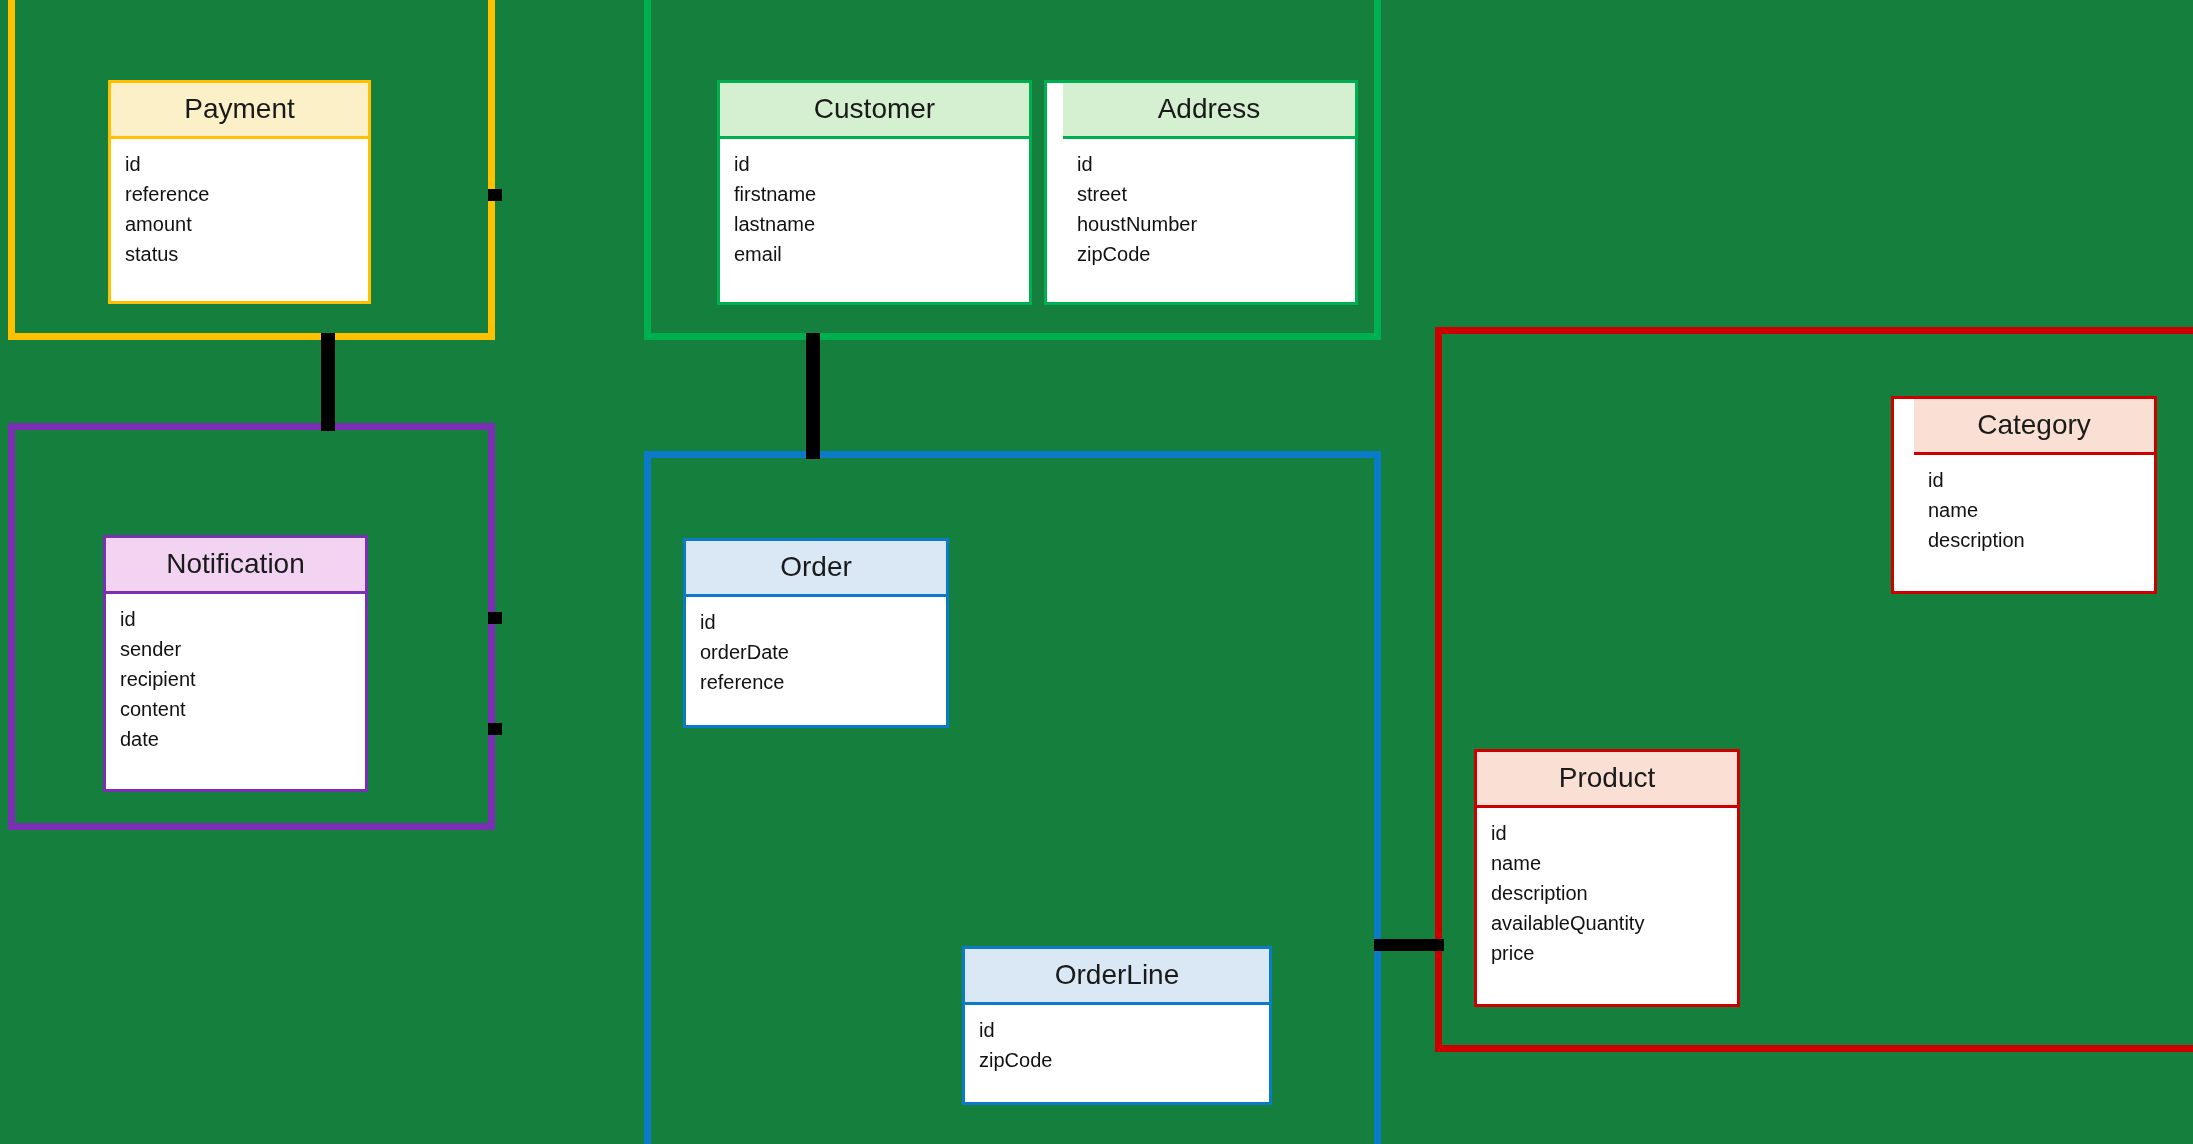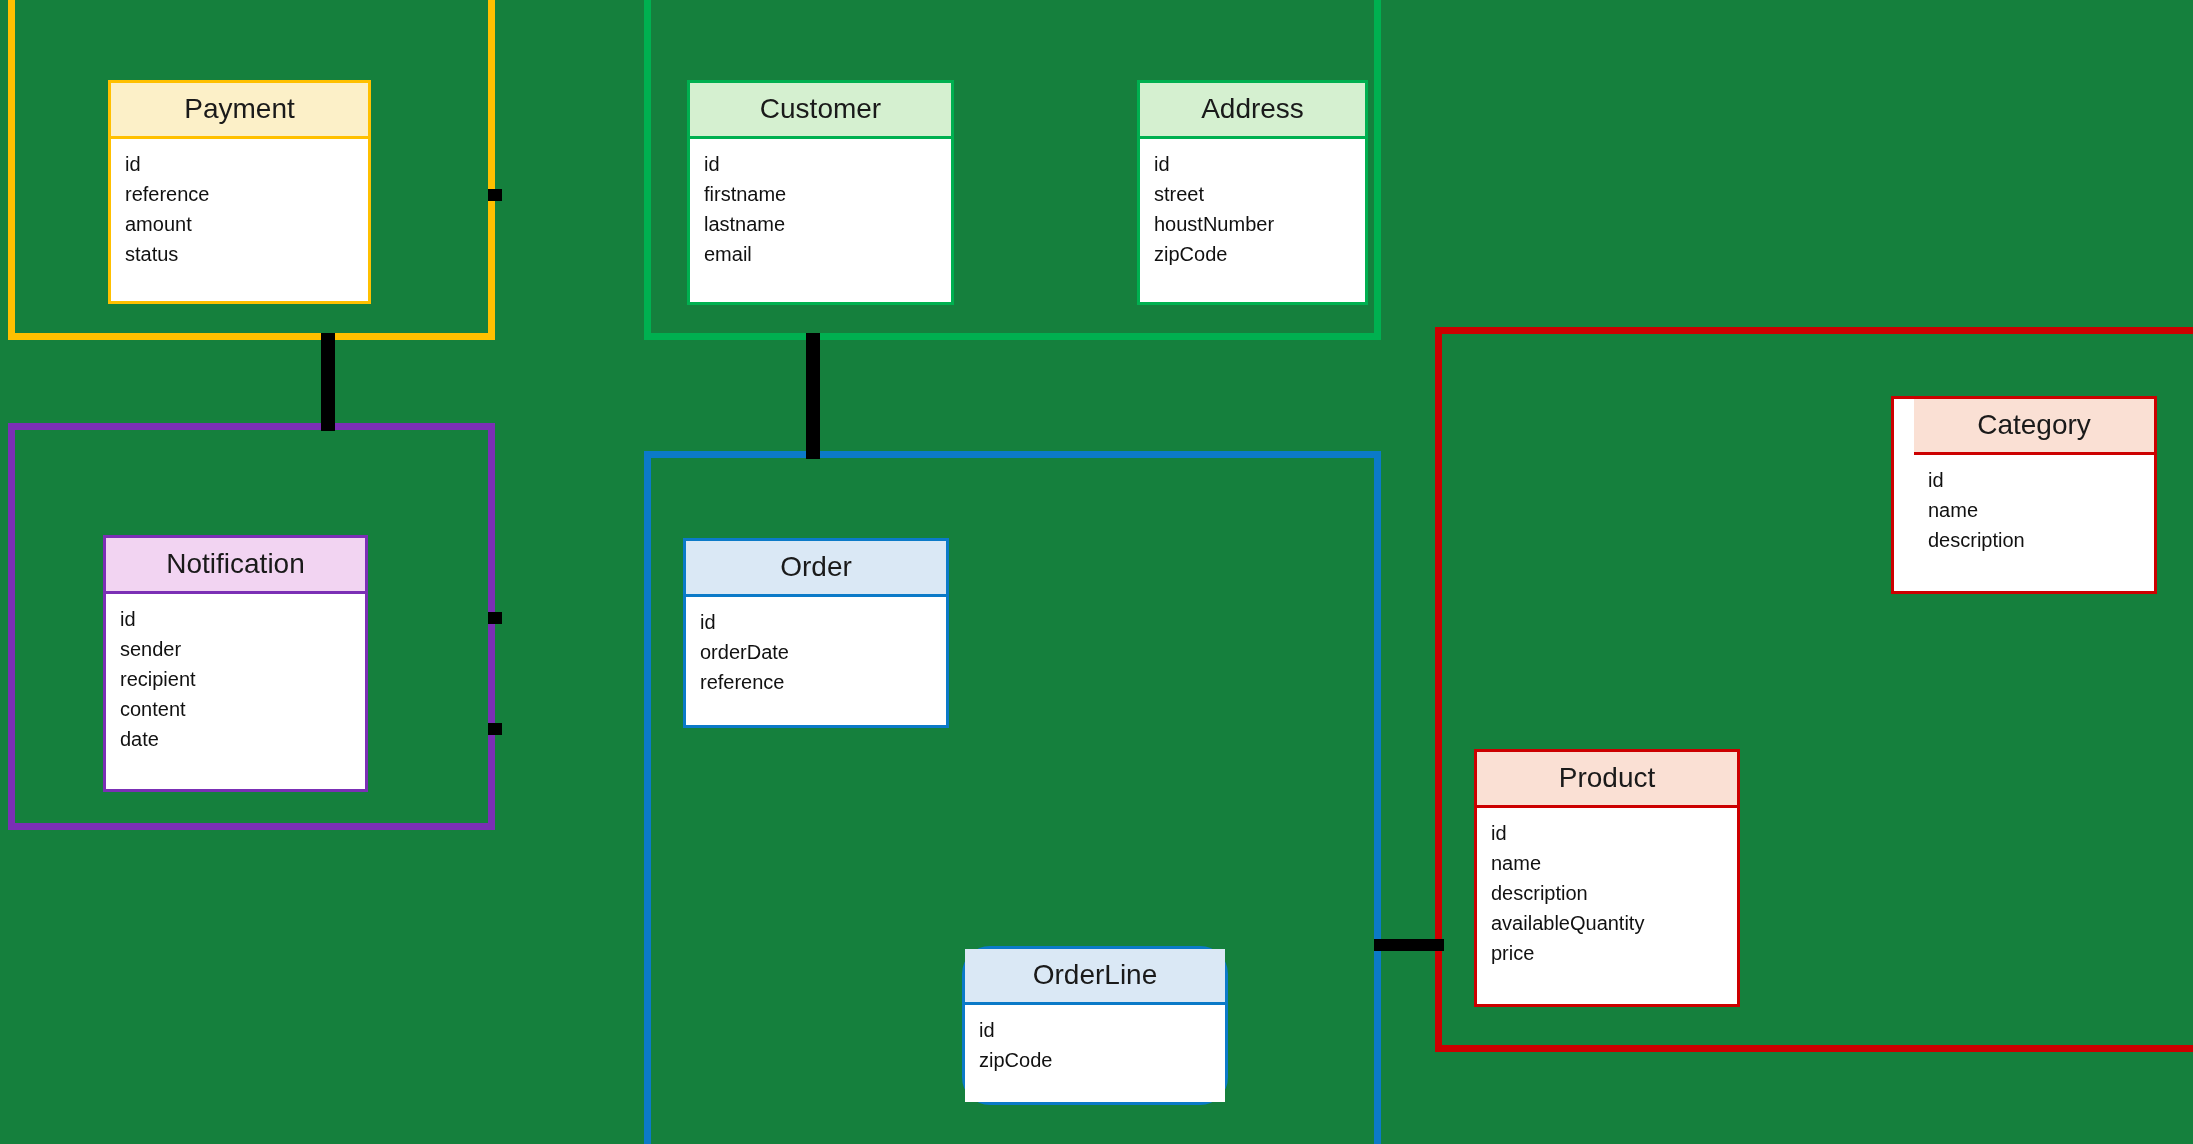--- a/index.html
+++ b/index.html
@@ -84,30 +84,30 @@
     <div class="connector" style="left: 1374px; top: 939px; width: 70px; height: 12px;"></div>
     <div class="entity" style="left: 108px; top: 80px; width: 263px; height: 224px; border-color: rgb(255, 192, 0);">
       <div class="entity-header" style="background: rgb(252, 240, 200); border-bottom-color: rgb(255, 192, 0);">Payment</div>
       <div class="entity-body">
         <div class="attr">id</div>
         <div class="attr">reference</div>
         <div class="attr">amount</div>
         <div class="attr">status</div>
       </div>
     </div>
-    <div class="entity" style="left: 687px; top: 80px; width: 267px; height: 225px; border-color: rgb(0, 176, 80);">
+    <div class="entity" style="left: 717px; top: 80px; width: 315px; height: 225px; border-color: rgb(0, 176, 80);">
       <div class="entity-header" style="background: rgb(213, 240, 208); border-bottom-color: rgb(0, 176, 80);">Customer</div>
       <div class="entity-body">
         <div class="attr">id</div>
         <div class="attr">firstname</div>
         <div class="attr">lastname</div>
         <div class="attr">email</div>
       </div>
     </div>
-    <div class="entity" style="left: 1137px; top: 80px; width: 231px; height: 225px; border-color: rgb(0, 176, 80);">
+    <div class="entity" style="left: 1044px; top: 80px; width: 314px; height: 225px; border-color: rgb(0, 176, 80); padding-left: 16px;">
       <div class="entity-header" style="background: rgb(213, 240, 208); border-bottom-color: rgb(0, 176, 80);">Address</div>
       <div class="entity-body">
         <div class="attr">id</div>
         <div class="attr">street</div>
         <div class="attr">houstNumber</div>
         <div class="attr">zipCode</div>
       </div>
     </div>
     <div class="entity" style="left: 103px; top: 535px; width: 265px; height: 257px; border-color: rgb(123, 47, 181); justify-content: flex-end;">
       <div class="entity-header" style="background: rgb(242, 212, 242); border-bottom-color: rgb(123, 47, 181);">Notification</div>
@@ -120,21 +120,21 @@
       </div>
     </div>
     <div class="entity" style="left: 683px; top: 538px; width: 266px; height: 190px; border-color: rgb(11, 122, 200);">
       <div class="entity-header" style="background: rgb(218, 232, 245); border-bottom-color: rgb(11, 122, 200);">Order</div>
       <div class="entity-body">
         <div class="attr">id</div>
         <div class="attr">orderDate</div>
         <div class="attr">reference</div>
       </div>
     </div>
-    <div class="entity" style="left: 962px; top: 946px; width: 266px; height: 159px; border-color: rgb(11, 122, 200); border-radius: 28px;">
+    <div class="entity" style="left: 962px; top: 946px; width: 310px; height: 159px; border-color: rgb(11, 122, 200);">
       <div class="entity-header" style="background: rgb(218, 232, 245); border-bottom-color: rgb(11, 122, 200);">OrderLine</div>
       <div class="entity-body">
         <div class="attr">id</div>
         <div class="attr">zipCode</div>
       </div>
     </div>
     <div class="entity" style="left: 1891px; top: 396px; width: 266px; height: 198px; border-color: rgb(204, 0, 0); padding-left: 20px;">
       <div class="entity-header" style="background: rgb(250, 224, 212); border-bottom-color: rgb(204, 0, 0);">Category</div>
       <div class="entity-body">
         <div class="attr">id</div>

